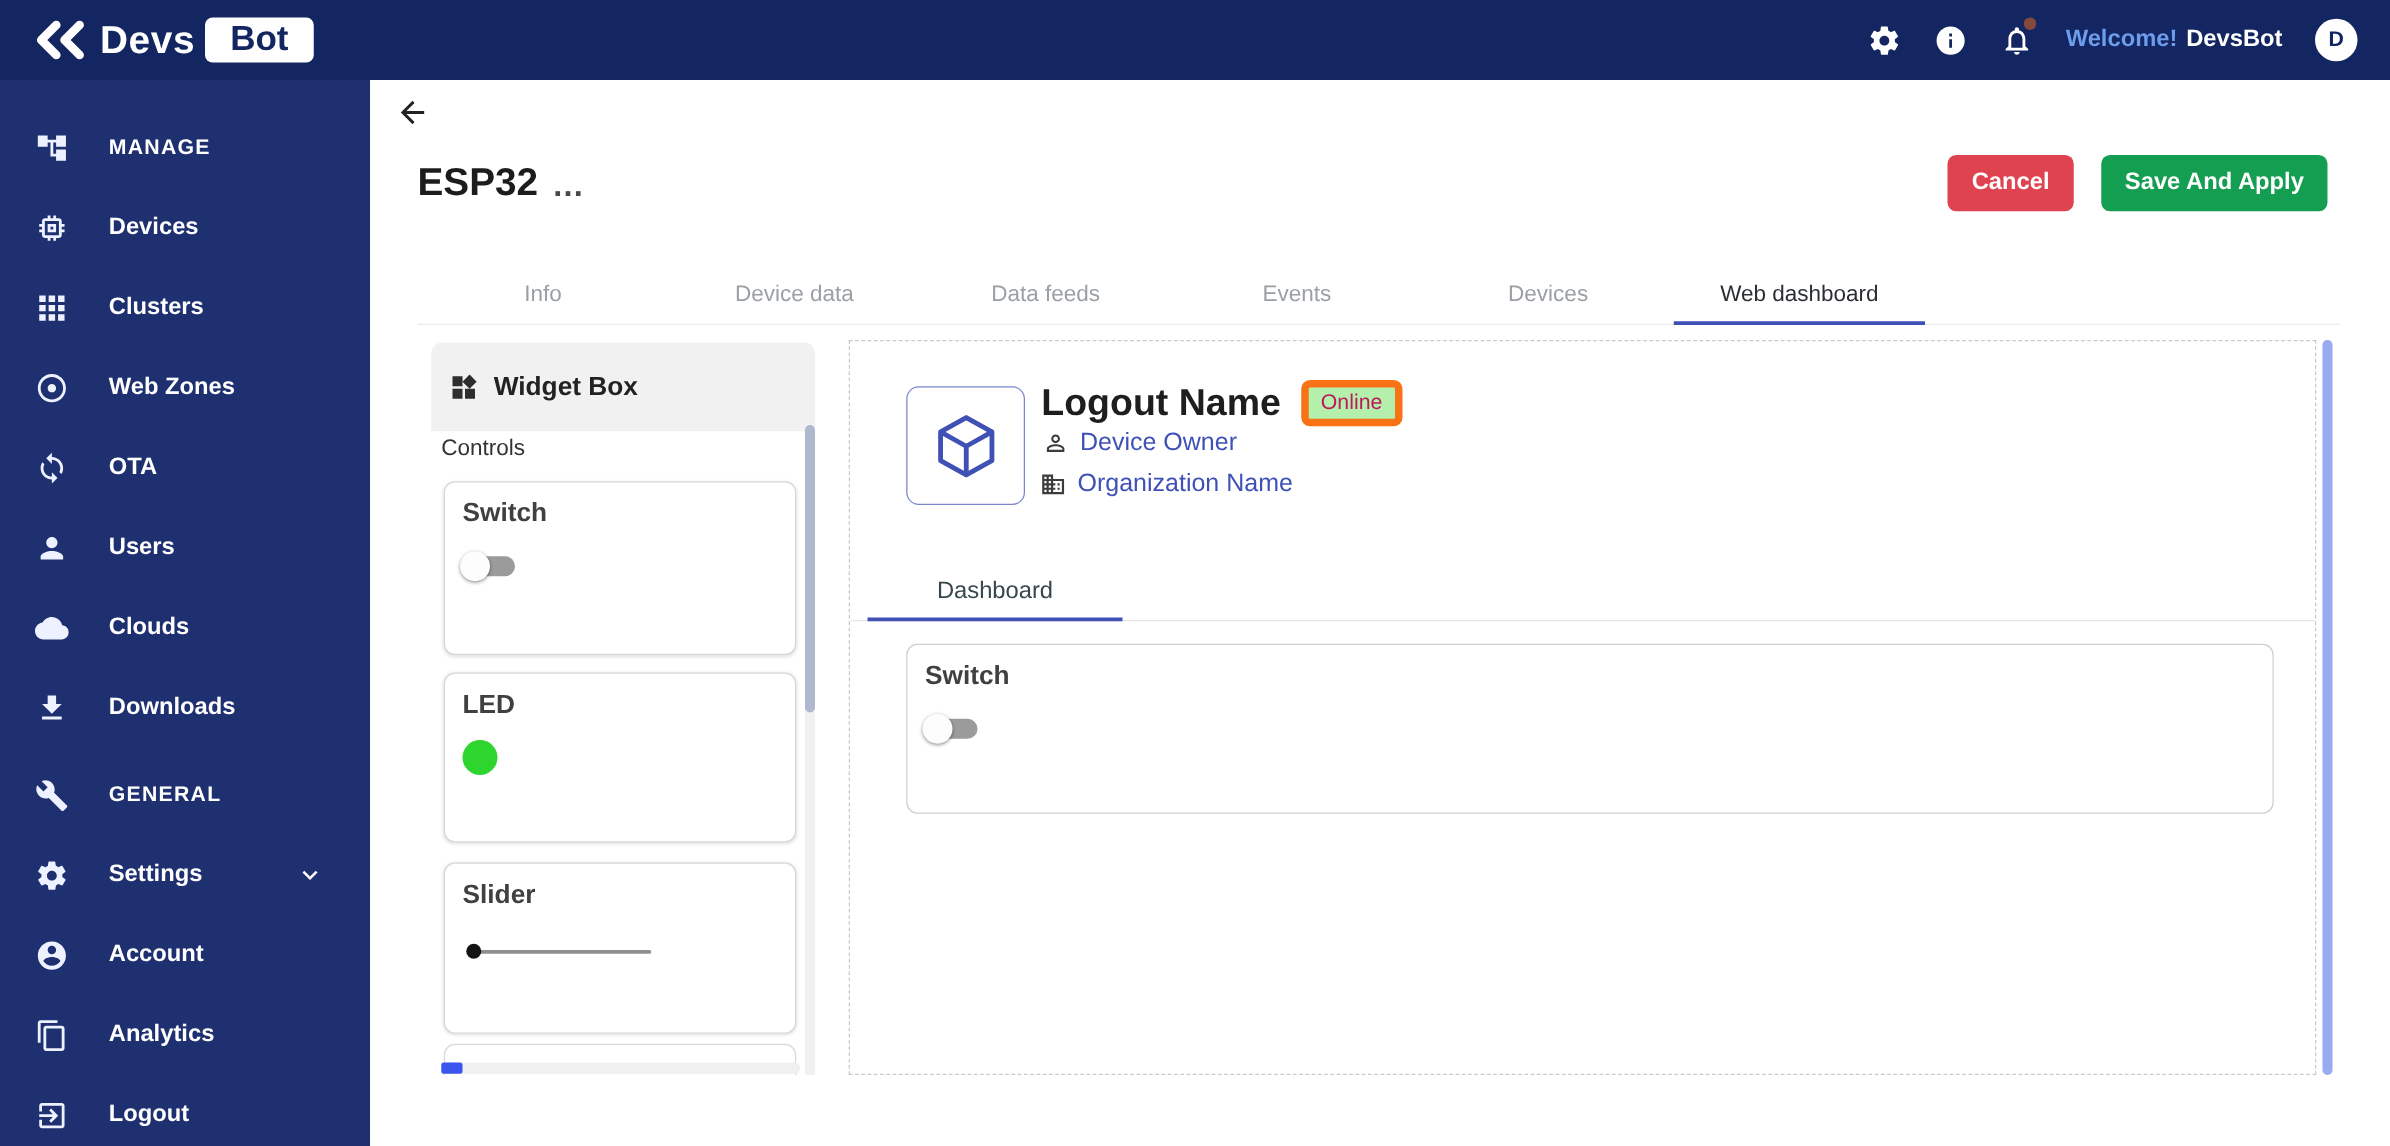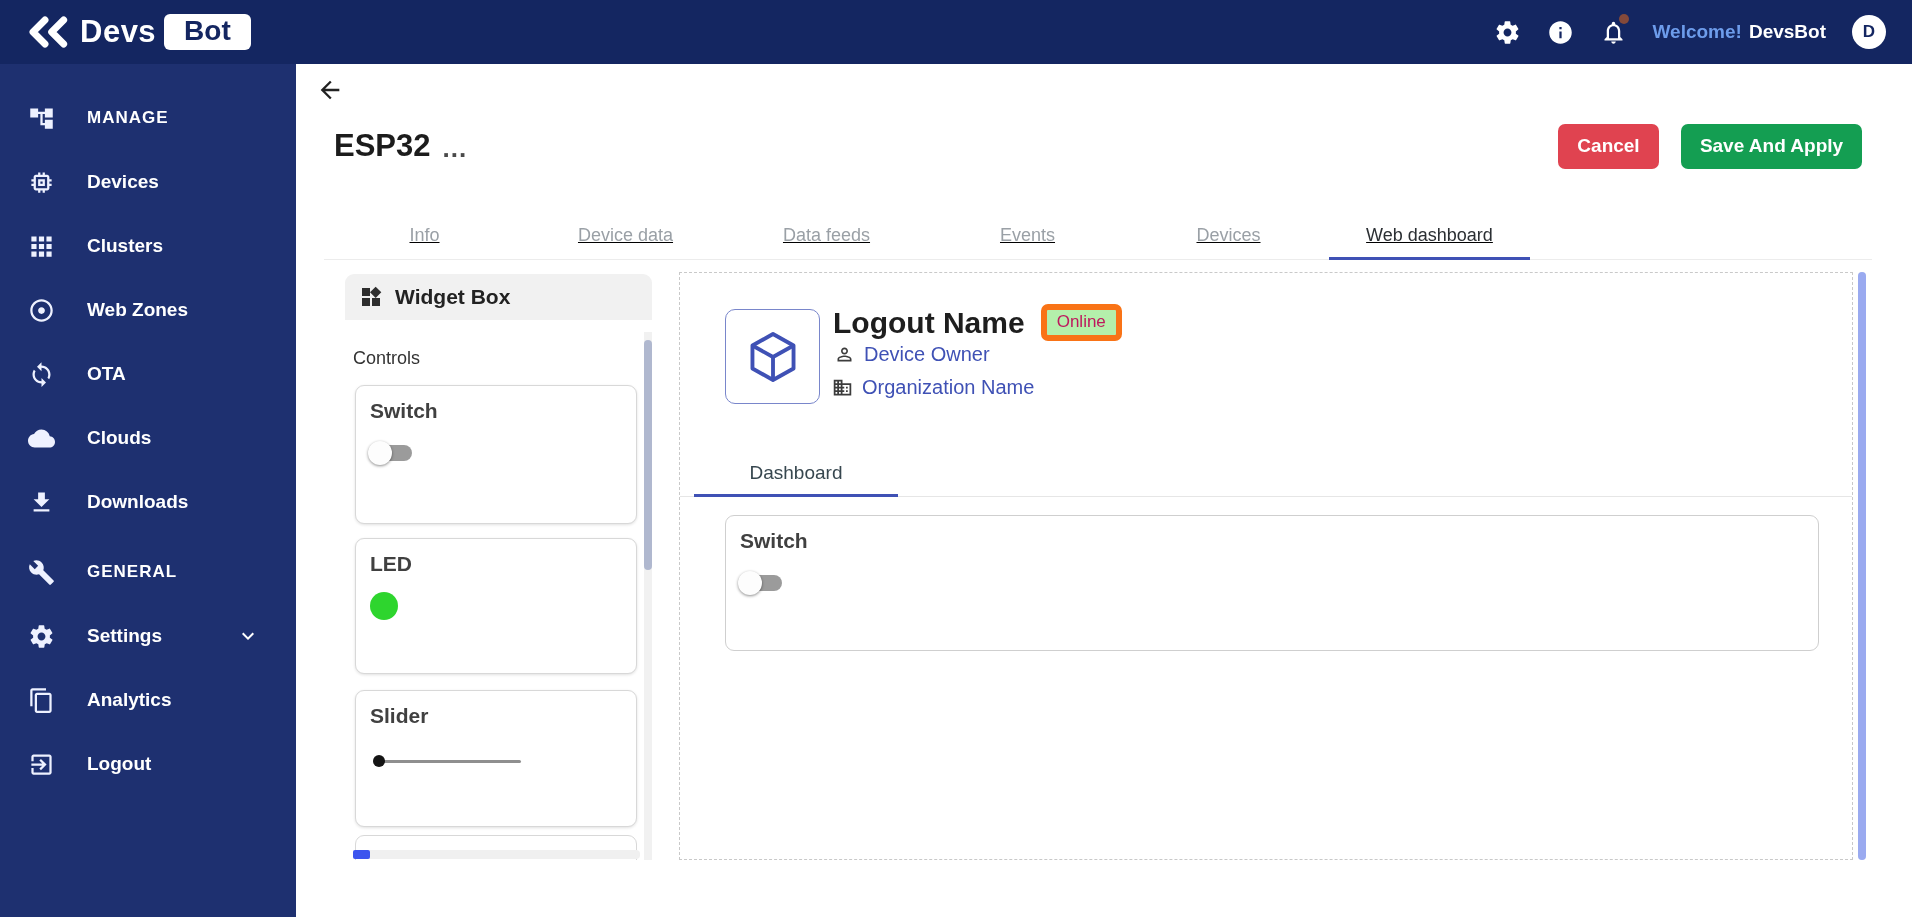--- a/index.html
+++ b/index.html
@@ -49,29 +49,29 @@
                  display:flex; align-items:center; justify-content:space-between; }
   .title-wrap { display:flex; align-items:flex-end; gap:12px; }
   .page-title { font-size:31px; font-weight:700; color:#1c1c1c; }
   .more { font-size:26px; font-weight:700; color:#4a4a4a; cursor:pointer; letter-spacing:1px; }
   .header-actions { display:flex; align-items:center; gap:22px; }
   .btn { border:none; border-radius:7px; color:#fff; font-size:19px; font-weight:600;
          font-family:inherit; height:45px; cursor:pointer; }
   .btn-cancel { background:#e04350; width:101px; }
   .btn-save { background:#149e52; width:181px; }
 
-  .tabs { position:absolute; left:28px; right:40px; top:150px; height:46px;
-          display:flex; border-bottom:1px solid #ececec;text-decoration:underline; }
+  .tabs { position:absolute; left:38px; right:40px; top:150px; height:46px;
+          display:flex; border-bottom:1px solid #ececec; }
   .tab { width:201px; height:46px; line-height:43px; text-align:center;
          font-size:18px; color:#9aa0a6; cursor:pointer; }
   .tab.active { color:#2b2f33; font-weight:500; border-bottom:3px solid #3f51b5; }
 
   
   .widget-box { position:absolute; left:49px; top:210px; width:307px; height:586px; }
-  .wb-header { height:46px; background:#f1f1f1; border-radius:9px 9px 0 0;
+  .wb-header { height:71px; background:#f1f1f1; border-radius:9px 9px 0 0;
                display:flex; align-items:center; padding-left:14px; gap:12px; }
   .wb-header svg { width:24px; height:24px; fill:#2e2e2e; }
   .wb-title { font-size:21px; font-weight:600; color:#222; }
   .wb-body { position:absolute; left:0; top:58px; right:0; bottom:0; overflow:hidden; }
   .wb-section { position:absolute; left:8px; top:16px; font-size:18px; color:#333; }
   .wb-card { position:absolute; left:10px; width:282px; background:#fff;
              border:1px solid #d8d8d8; border-radius:9px;
              box-shadow:0 1px 3px rgba(0,0,0,.12); cursor:grab; }
   .card-switch  { top:53px;  height:139px; }
   .card-led     { top:206px; height:136px; }
@@ -209,20 +209,28 @@
 
   <div class="side-item">
     <span class="side-icon">
       <svg viewBox="0 0 24 24">
           <path d="M12 4V1L8 5l4 4V6c3.31 0 6 2.69 6 6 0 1.01-.25 1.97-.7 2.8l1.46 1.46C19.54 15.03 20 13.57 20 12c0-4.42-3.58-8-8-8zm0 14c-3.31 0-6-2.69-6-6 0-1.01.25-1.97.7-2.8L5.24 7.74C4.46 8.97 4 10.43 4 12c0 4.42 3.58 8 8 8v3l4-4-4-4v3z"></path>
         </svg>
     </span>
     <span class="side-label">OTA</span>
   </div>
 
+  <div class="side-item">
+    <span class="side-icon">
+      <svg viewBox="0 0 24 24">
+          <path d="M12 12c2.21 0 4-1.79 4-4s-1.79-4-4-4-4 1.79-4 4 1.79 4 4 4zm0 2c-2.67 0-8 1.34-8 4v2h16v-2c0-2.66-5.33-4-8-4z"></path>
+        </svg>
+    </span>
+    <span class="side-label">Users</span>
+  </div>
 
   <div class="side-item">
     <span class="side-icon">
       <svg viewBox="0 0 24 24">
           <path d="M19.35 10.04C18.67 6.59 15.64 4 12 4 9.11 4 6.6 5.64 5.35 8.04 2.34 8.36 0 10.91 0 14c0 3.31 2.69 6 6 6h13c2.76 0 5-2.24 5-5 0-2.64-2.05-4.78-4.65-4.96z"></path>
         </svg>
     </span>
     <span class="side-label">Clouds</span>
   </div>
 
@@ -251,20 +259,28 @@
         </svg>
     </span>
     <span class="side-label">Settings</span>
     <span class="chevron">
       <svg viewBox="0 0 24 24">
           <path d="M7.41 8.59 12 13.17l4.59-4.58L18 10l-6 6-6-6z"></path>
         </svg>
     </span>
   </div>
 
+  <div class="side-item">
+    <span class="side-icon">
+      <svg viewBox="0 0 24 24">
+          <path d="M12 2C6.48 2 2 6.48 2 12s4.48 10 10 10 10-4.48 10-10S17.52 2 12 2zm0 3c1.66 0 3 1.34 3 3s-1.34 3-3 3-3-1.34-3-3 1.34-3 3-3zm0 14.2c-2.5 0-4.71-1.28-6-3.22.03-1.99 4-3.08 6-3.08 1.99 0 5.97 1.09 6 3.08-1.29 1.94-3.5 3.22-6 3.22z"></path>
+        </svg>
+    </span>
+    <span class="side-label">Account</span>
+  </div>
 
   <div class="side-item">
     <span class="side-icon">
       <svg viewBox="0 0 24 24">
           <path d="M16 1H4c-1.1 0-2 .9-2 2v14h2V3h12V1zm3 4H8c-1.1 0-2 .9-2 2v14c0 1.1.9 2 2 2h11c1.1 0 2-.9 2-2V7c0-1.1-.9-2-2-2zm0 16H8V7h11v14z"></path>
         </svg>
     </span>
     <span class="side-label">Analytics</span>
   </div>
 

